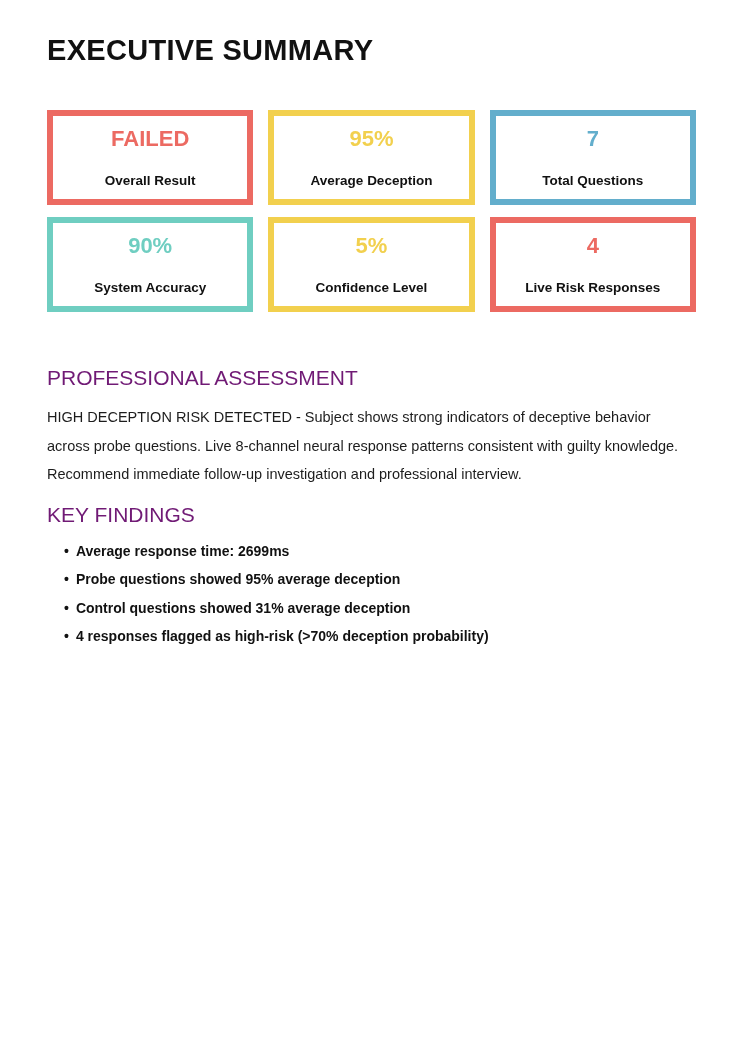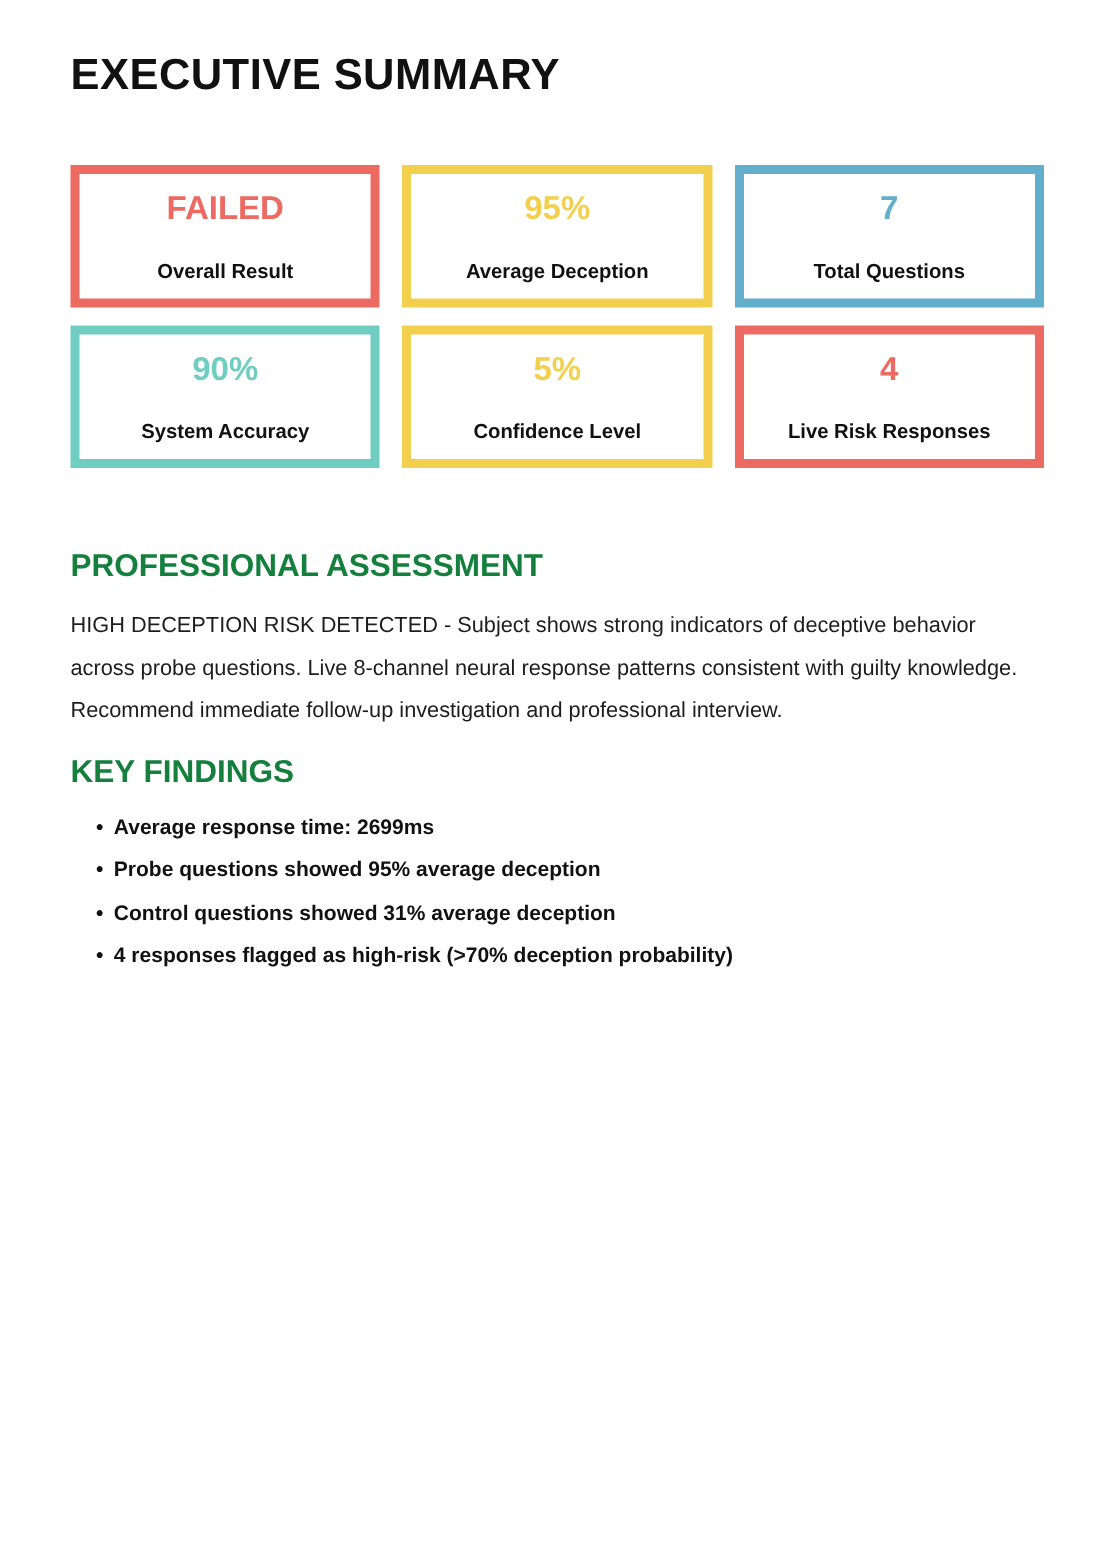--- a/index.html
+++ b/index.html
@@ -47,22 +47,22 @@
   }
   .card-label {
     margin-top: 24px;
     font-size: 13.5px;
     font-weight: bold;
     color: #111111;
     line-height: 1;
   }
   .section-heading {
     font-size: 21px;
-    font-weight: bold;
-    color: #15803d;
+    font-weight: normal;
+    color: #701a75;
   }
   .assessment-heading { margin-top: 54px; }
   .assessment-body {
     margin-top: 13px;
     width: 648px;
     font-size: 14.5px;
     line-height: 1.98;
     color: #1d1d1d;
   }
   .findings-heading { margin-top: 14px; }

